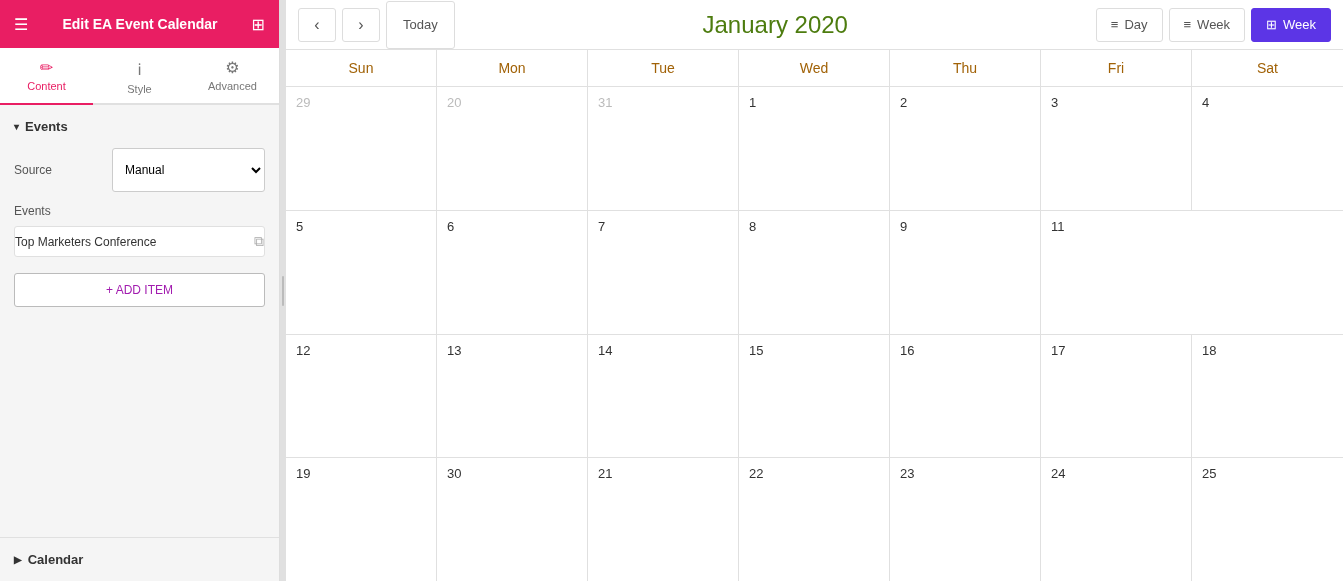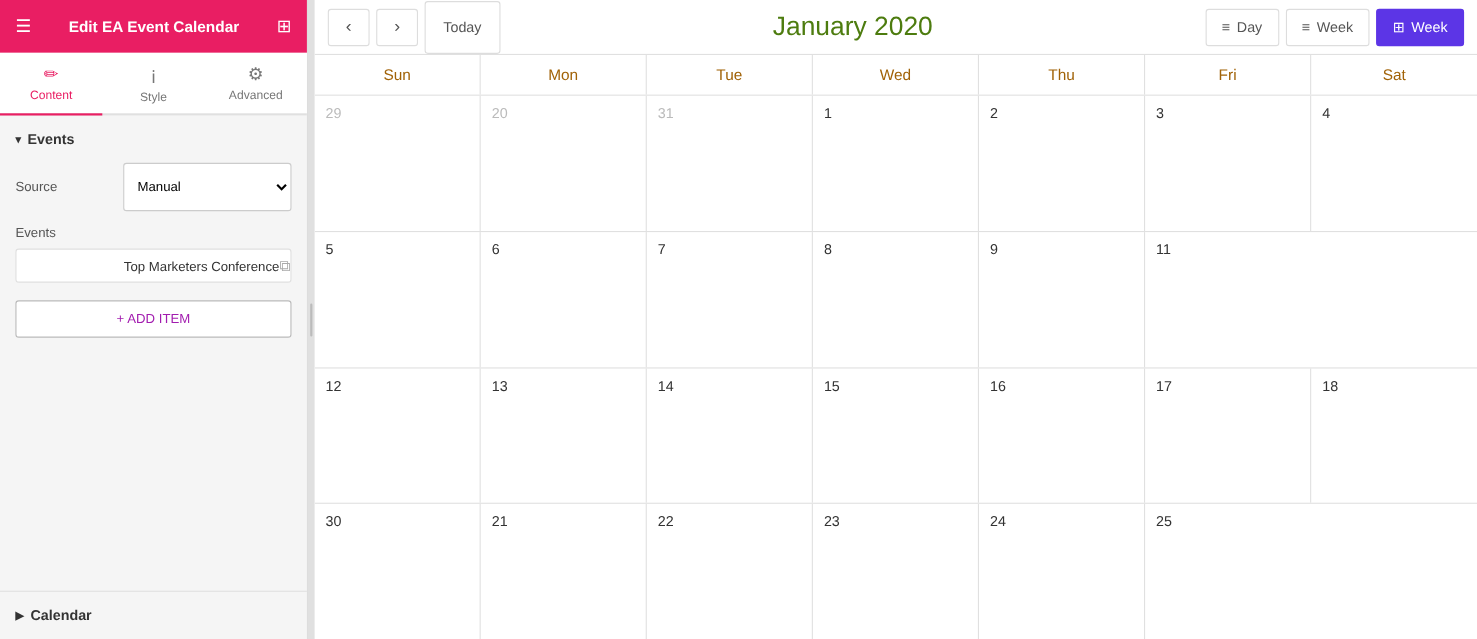--- a/index.html
+++ b/index.html
@@ -104,21 +104,21 @@
 
     .events-label {
       font-size: 12px;
       color: #555;
       margin-bottom: 8px;
     }
 
     .event-item {
       display: flex;
       align-items: center;
-      justify-content: flex-end;
+      justify-content: space-between;
       padding: 6px 0;
       background: #fff;
       border: 1px solid #e0e0e0;
       border-radius: 3px;
       margin-bottom: 16px;
     }
     .event-item-text {
       font-size: 12px;
       color: #333;
     }
@@ -408,20 +408,21 @@
         <div class="cal-row">
           <div class="cal-cell"><span class="cal-cell-number">12</span></div>
           <div class="cal-cell"><span class="cal-cell-number">13</span></div>
           <div class="cal-cell"><span class="cal-cell-number">14</span></div>
           <div class="cal-cell"><span class="cal-cell-number">15</span></div>
           <div class="cal-cell"><span class="cal-cell-number">16</span></div>
           <div class="cal-cell"><span class="cal-cell-number">17</span></div>
           <div class="cal-cell"><span class="cal-cell-number">18</span></div>
         </div>
         <div class="cal-row">
+          <div class="cal-cell"><span class="cal-cell-number">19</span></div>
           <div class="cal-cell"><span class="cal-cell-number">30</span></div>
           <div class="cal-cell"><span class="cal-cell-number">21</span></div>
           <div class="cal-cell"><span class="cal-cell-number">22</span></div>
           <div class="cal-cell"><span class="cal-cell-number">23</span></div>
           <div class="cal-cell"><span class="cal-cell-number">24</span></div>
           <div class="cal-cell"><span class="cal-cell-number">25</span></div>
         </div>
       </div>
 
   </div>

